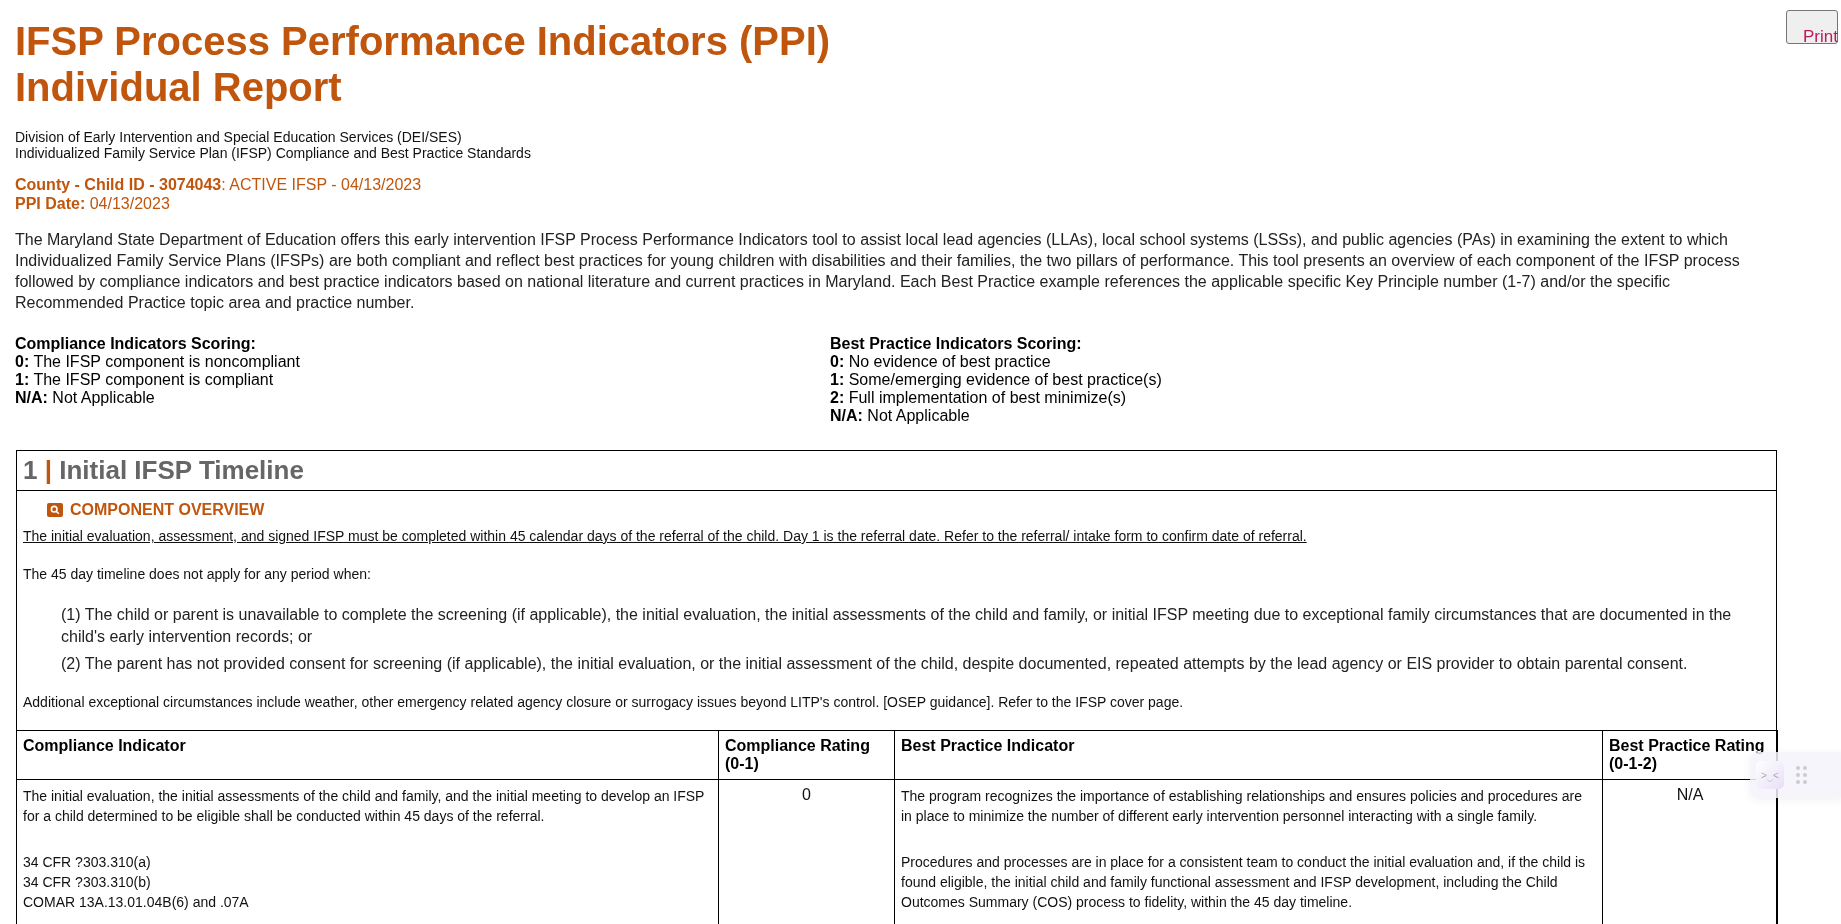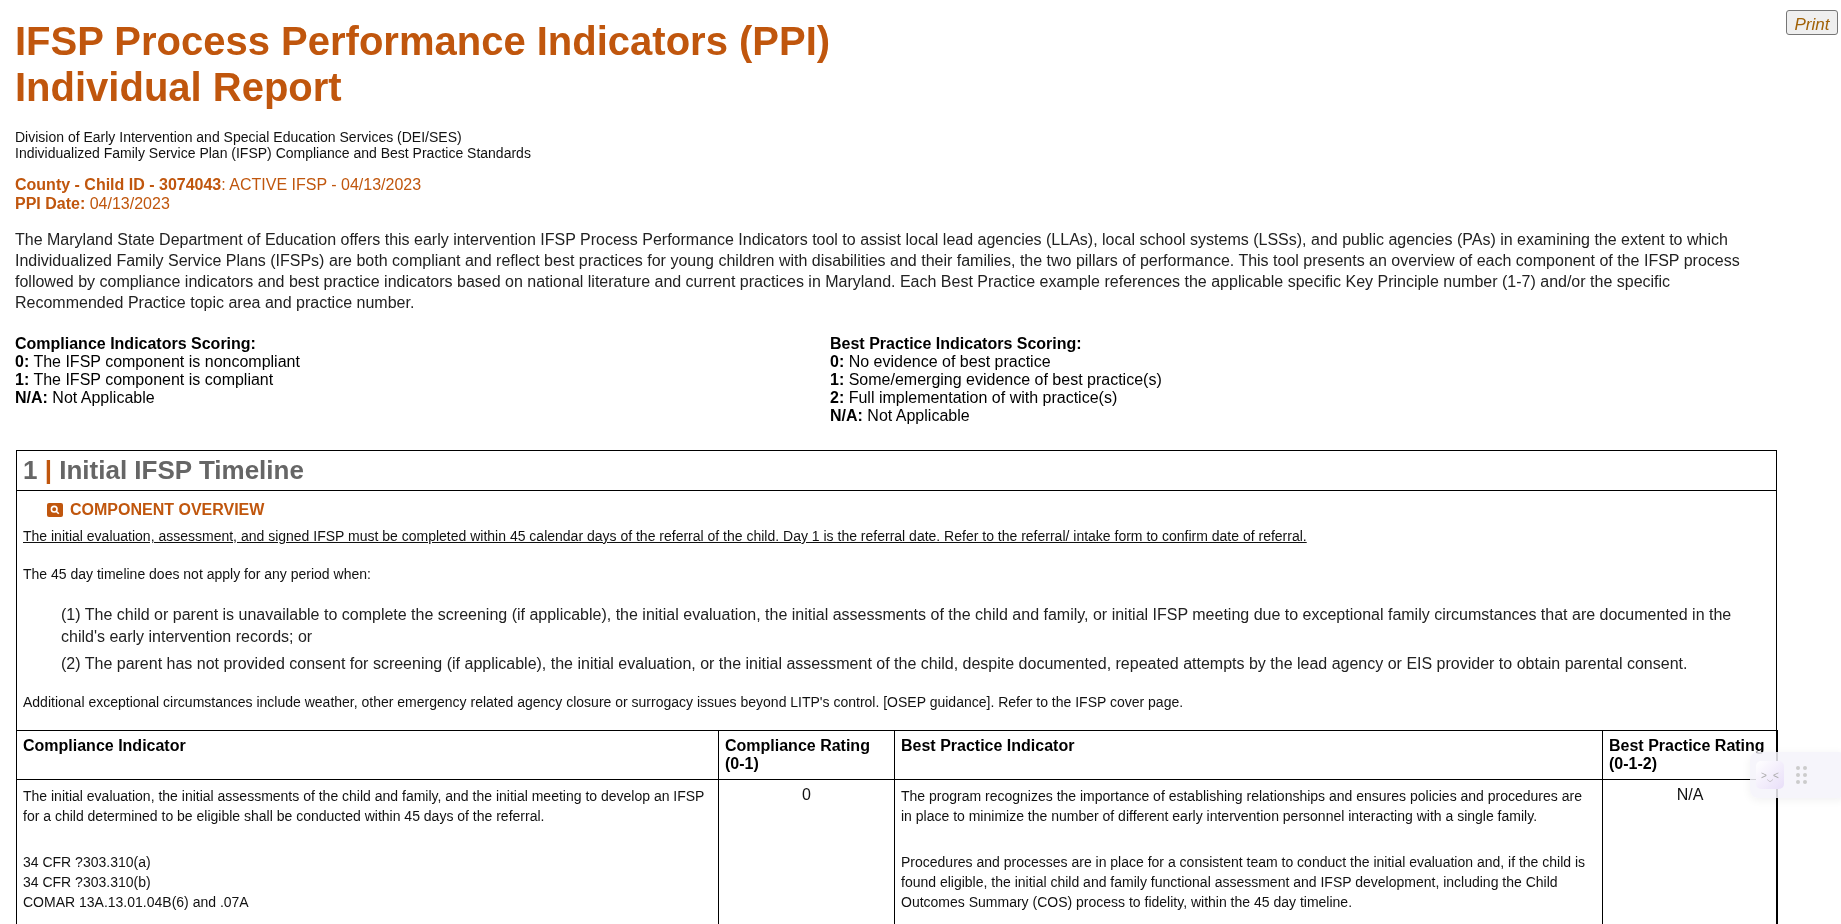--- a/index.html
+++ b/index.html
@@ -1,21 +1,21 @@
 <!DOCTYPE html>
 <html><head>
 <meta charset="utf-8">
 <style>
   html, body { margin:0; padding:0; background:#ffffff; }
   body { width:1841px; height:924px; overflow:hidden; position:relative;
          font-family:"Liberation Sans", sans-serif; color:#222; }
   .print-btn { position:absolute; left:1786px; top:10px; width:52px; height:25px;
-               font-family:"Liberation Sans", sans-serif; font-size:17px; color:#a16207;
-               background:#efefef; border:1px solid #767676; border-radius:3px; padding:4px;
-               cursor:pointer;font-style:italic; }
+               font-family:"Liberation Sans", sans-serif; font-size:17px; color:#be185d;
+               background:#efefef; border:1px solid #767676; border-radius:3px; padding:16px;
+               cursor:pointer; }
   .title { position:absolute; left:15px; top:18px; margin:0; font-size:40px; line-height:46px;
            font-weight:bold; color:#c0560d; }
   .subtitle { position:absolute; left:15px; top:129px; font-size:14px; line-height:16px; color:#111; }
   .child-info { position:absolute; left:15px; top:175px; font-size:16px; line-height:19px; color:#c0560d; }
   .child-info b { font-weight:bold; }
   .intro { position:absolute; left:15px; top:229px; width:1760px; font-size:16px; line-height:21px; color:#222; margin:0; }
   .scoring { position:absolute; top:335px; font-size:16px; line-height:18px; color:#000; }
   .scoring .head { font-weight:bold; }
   .scoring b { font-weight:bold; }
   .scoring.comp { left:15px; }
@@ -77,21 +77,21 @@
   <div class="head">Compliance Indicators Scoring:</div>
   <div><b>0:</b><span> The IFSP component is noncompliant</span></div>
   <div><b>1:</b><span> The IFSP component is compliant</span></div>
   <div><b>N/A:</b><span> Not Applicable</span></div>
 </div>
 
 <div class="scoring best">
   <div class="head">Best Practice Indicators Scoring:</div>
   <div><b>0:</b><span> No evidence of best practice</span></div>
   <div><b>1:</b><span> Some/emerging evidence of best practice(s)</span></div>
-  <div><b>2:</b><span> Full implementation of with practice(s)</span></div>
+  <div><b>2:</b><span> Full implementation of best minimize(s)</span></div>
   <div><b>N/A:</b><span> Not Applicable</span></div>
 </div>
 
 <div class="section">
   <div class="section-header">
     <span>1</span>
     <span class="bar">|</span>
     <span>Initial IFSP Timeline</span>
   </div>
 

